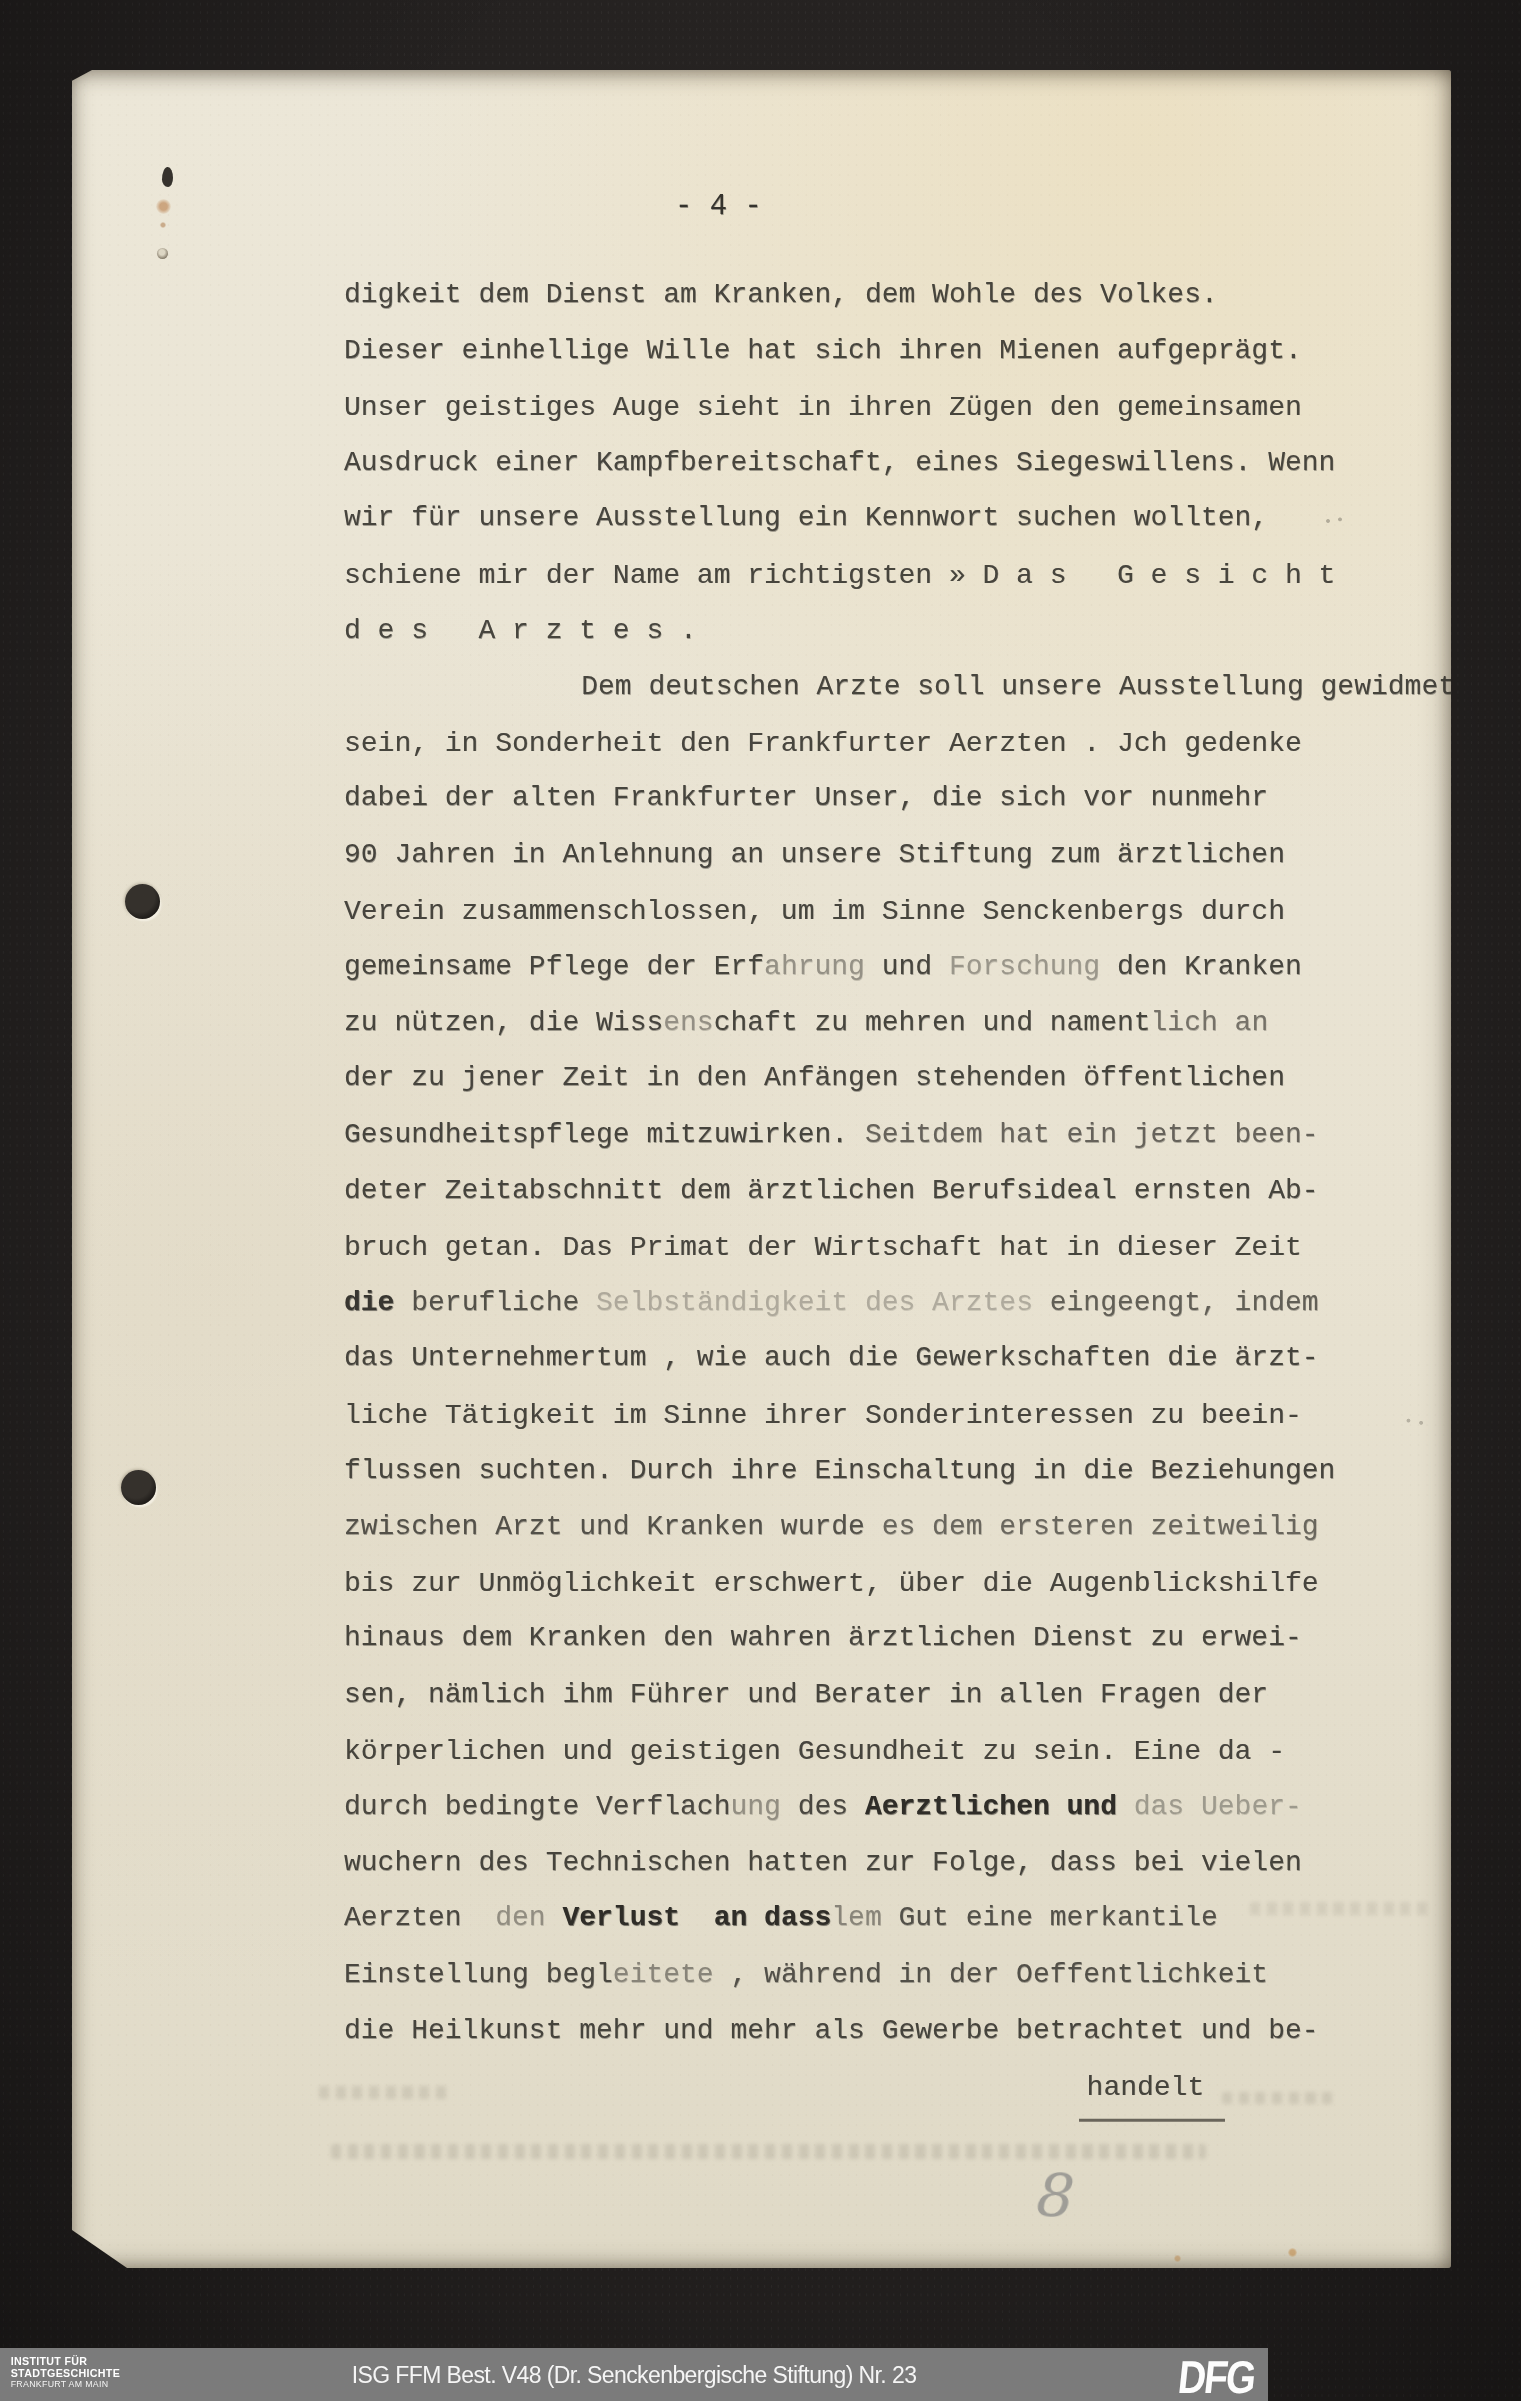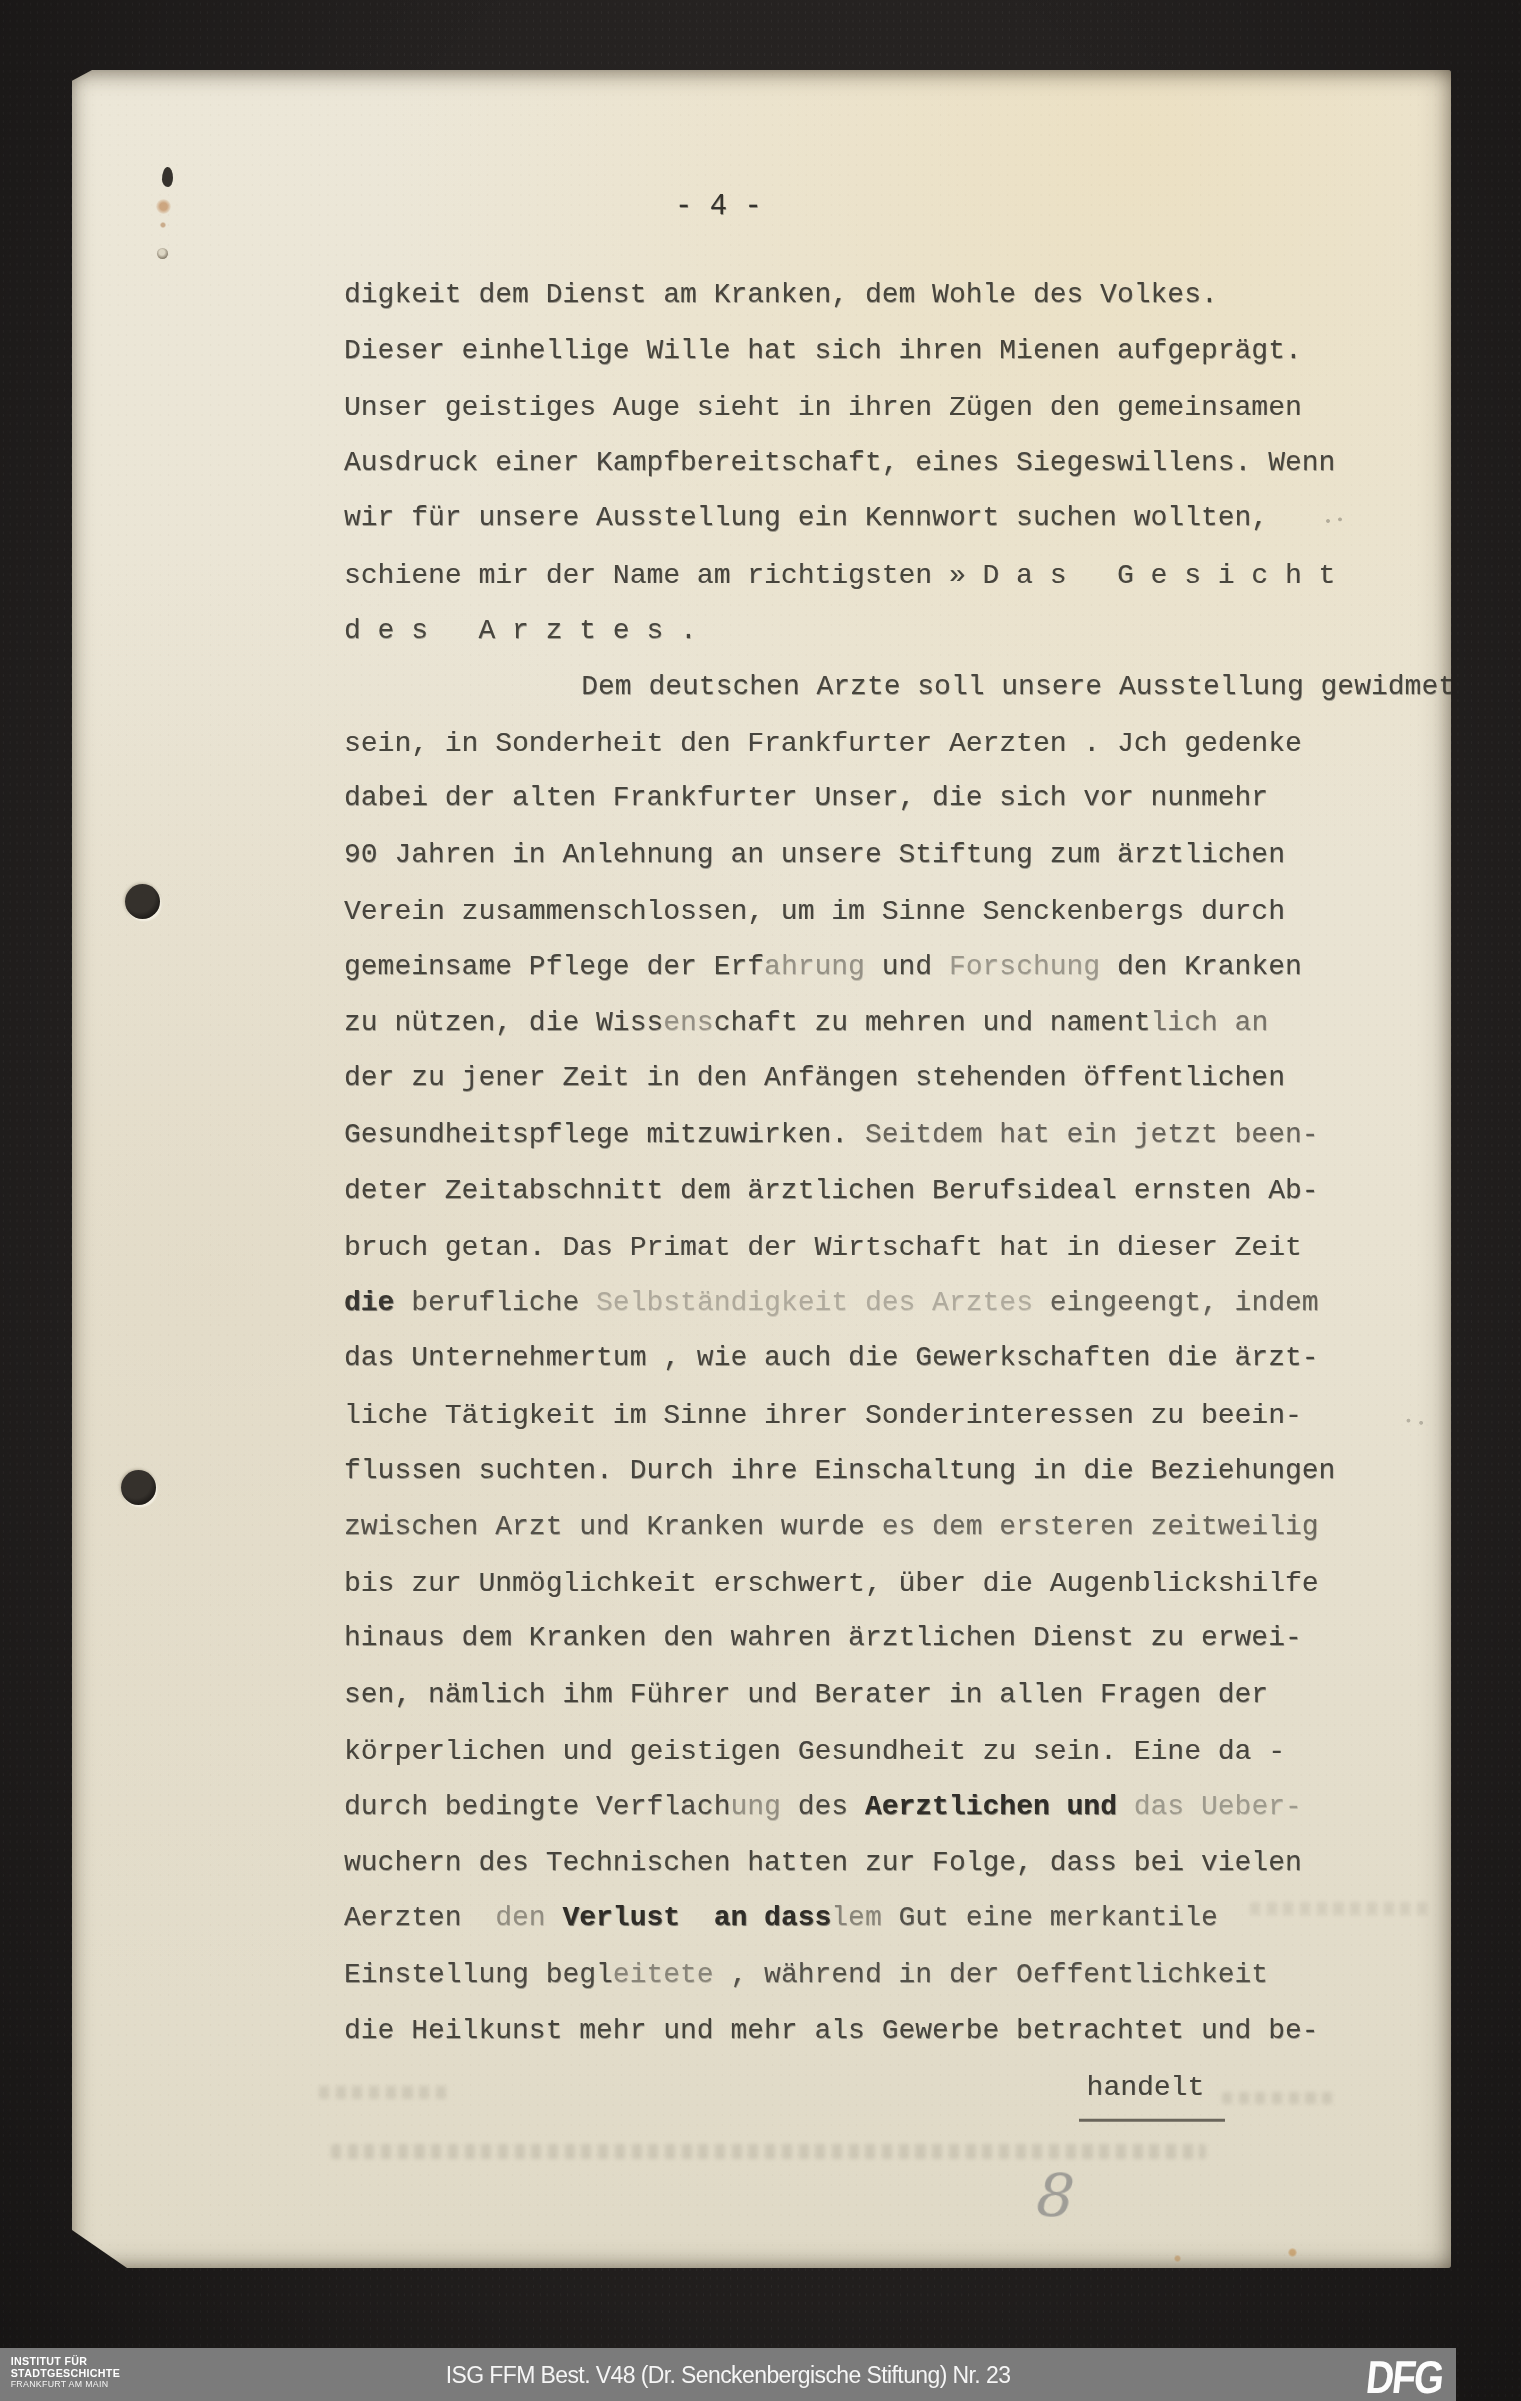--- a/index.html
+++ b/index.html
@@ -111,21 +111,21 @@
   .handwritten{
     position:absolute;left:953px;top:2085px;width:61px;height:84px;
     font-family:"DejaVu Serif", serif;font-style:italic;
     font-size:59px;line-height:84px;text-align:center;
     color:#8f8f8c;opacity:.8;transform:rotate(4deg);
     filter:blur(0.2px);
   }
 
   
   .footer-bar{
-    position:absolute;left:0;bottom:0;width:1456px;height:53px;
+    position:absolute;left:0;bottom:0;width:1268px;height:53px;
     background:#7b7b7b;z-index:2;
   }
   .institute{
     position:absolute;left:10.7px;top:6.8px;color:#ffffff;
     font-family:"Liberation Sans", sans-serif;
   }
   .institute .l1,.institute .l2{font-size:10.7px;font-weight:bold;letter-spacing:0.3px;line-height:12px;}
   .institute .l3{font-size:8.8px;font-weight:normal;letter-spacing:0.3px;line-height:10.7px;opacity:.92;}
   .reference{
     position:absolute;left:0;right:0;top:13.7px;text-align:center;

